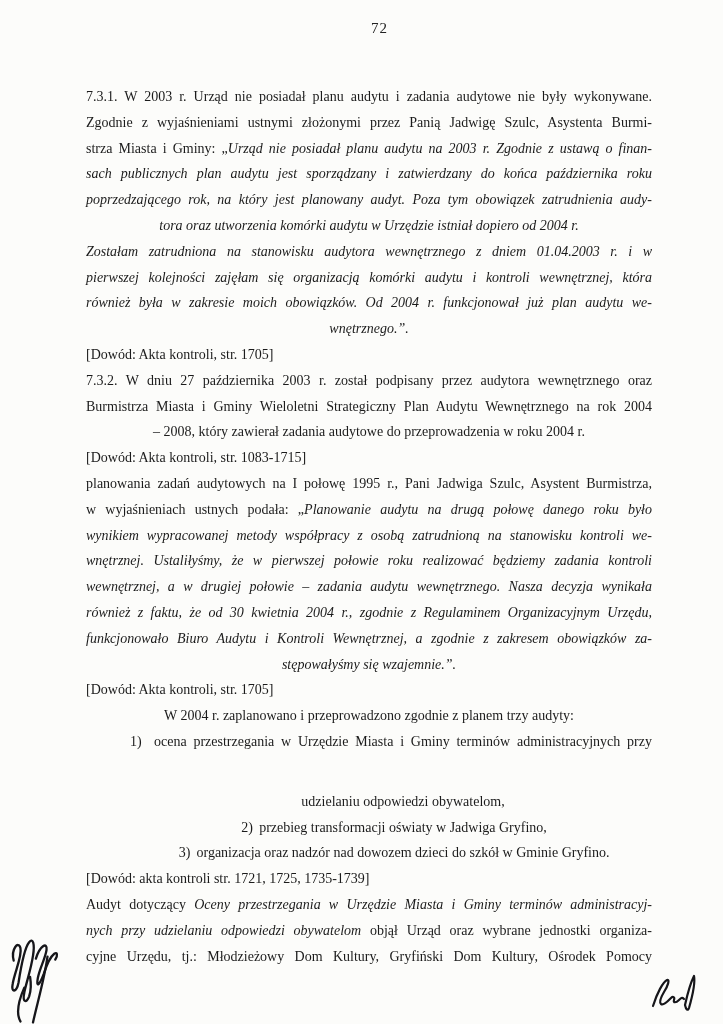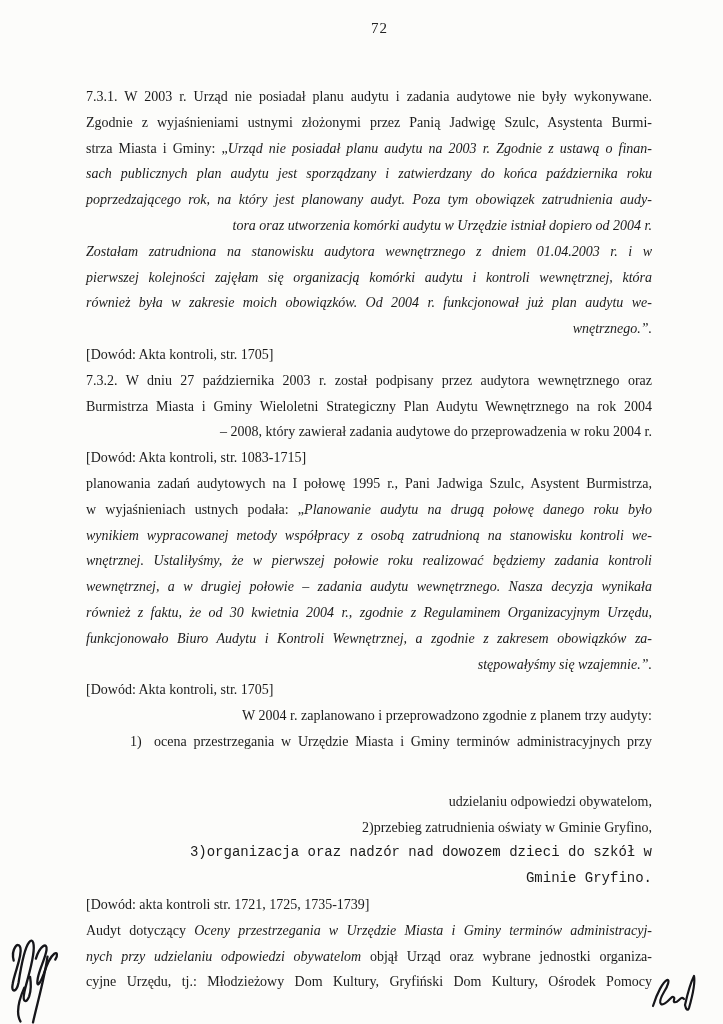--- a/index.html
+++ b/index.html
@@ -21,21 +21,21 @@
   }
   .doc{
     position:absolute;
     left:86px;top:84px;
     width:566px;
     font-size:14px;
     line-height:25.8px;
   }
   .line{min-height:25.8px;}
   .line.justify{text-align:justify;text-align-last:justify;text-justify:inter-word;}
-  .line.left{text-align:right;}
+  .line.left{text-align:center;}
   .line.right{}
   .run-italic{font-style:italic;}
   .list-marker{display:inline-block;min-width:24px;}
   .sig{position:absolute;}
   .sig path{fill:none;stroke:#16161a;stroke-linecap:round;stroke-linejoin:round;}
   .sig-left{left:4px;top:928px;}
   .sig-right{left:648px;top:970px;}
 </style>
 </head>
 <body>
@@ -63,22 +63,22 @@
     <div class="line justify"><span class="run-italic">wynikiem wypracowanej metody współpracy z osobą zatrudnioną na stanowisku kontroli we-</span></div>
     <div class="line justify"><span class="run-italic">wnętrznej. Ustaliłyśmy, że w pierwszej połowie roku realizować będziemy zadania kontroli</span></div>
     <div class="line justify"><span class="run-italic">wewnętrznej, a w drugiej połowie – zadania audytu wewnętrznego. Nasza decyzja wynikała</span></div>
     <div class="line justify"><span class="run-italic">również z faktu, że od 30 kwietnia 2004 r., zgodnie z Regulaminem Organizacyjnym Urzędu,</span></div>
     <div class="line justify"><span class="run-italic">funkcjonowało Biuro Audytu i Kontroli Wewnętrznej, a zgodnie z zakresem obowiązków za-</span></div>
     <div class="line left"><span class="run-italic">stępowałyśmy się wzajemnie.”.</span></div>
     <div class="line right"><span class="run-normal">[Dowód: Akta kontroli, str. 1705]</span></div>
     <div class="line left"><span class="run-normal">W 2004 r. zaplanowano i przeprowadzono zgodnie z planem trzy audyty:</span></div>
     <div class="line justify" style="padding-left: 44px;"><span class="list-marker">1)</span><span class="run-normal">ocena przestrzegania w Urzędzie Miasta i Gminy terminów administracyjnych przy</span></div>
     <div class="line left" style="padding-left: 68px; margin-top: 34px;"><span class="run-normal">udzielaniu odpowiedzi obywatelom,</span></div>
-    <div class="line left" style="padding-left: 44px;"><span class="list-marker">2)</span><span class="run-normal">przebieg zatrudnienia oświaty w Gminie Gryfino,</span></div>
-    <div class="line left" style="padding-left: 44px; font-family: Liberation Mono, monospace;"><span class="list-marker">3)</span><span class="run-normal">organizacja oraz nadzór nad dowozem dzieci do szkół w Gminie Gryfino.</span></div>
+    <div class="line left" style="padding-left: 44px;"><span class="list-marker">2)</span><span class="run-normal">przebieg transformacji oświaty w Jadwiga Gryfino,</span></div>
+    <div class="line left" style="padding-left: 44px;"><span class="list-marker">3)</span><span class="run-normal">organizacja oraz nadzór nad dowozem dzieci do szkół w Gminie Gryfino.</span></div>
     <div class="line right"><span class="run-normal">[Dowód: akta kontroli str. 1721, 1725, 1735-1739]</span></div>
     <div class="line justify"><span class="run-normal">Audyt dotyczący </span><span class="run-italic">Oceny przestrzegania w Urzędzie Miasta i Gminy terminów administracyj-</span></div>
     <div class="line justify"><span class="run-italic">nych przy udzielaniu odpowiedzi obywatelom</span><span class="run-normal"> objął Urząd oraz wybrane jednostki organiza-</span></div>
     <div class="line justify"><span class="run-normal">cyjne Urzędu, tj.: Młodzieżowy Dom Kultury, Gryfiński Dom Kultury, Ośrodek Pomocy</span></div>
   </div>
 
 <svg class="sig sig-left" width="58" height="96" viewBox="0 0 60 96" aria-label="handwritten-signature-icon">
   <path stroke-width="2.4" d="M10,32 C7,20 15,11 17,19 C19,27 11,44 9,56 C7,66 13,65 15,55 C17,42 21,19 26,13 C30,8 32,15 30,27 C28,41 23,55 21,65 C19,75 23,77 26,69 C28,63 28,55 27,49"></path>
   <path stroke-width="2.4" d="M21,60 C14,76 13,88 17,95"></path>
   <path stroke-width="2.4" d="M33,30 C37,17 45,12 44,21 C43,29 37,40 35,50 C33,61 37,57 41,46 C44,37 48,28 52,25 C55,23 56,26 53,31"></path>

